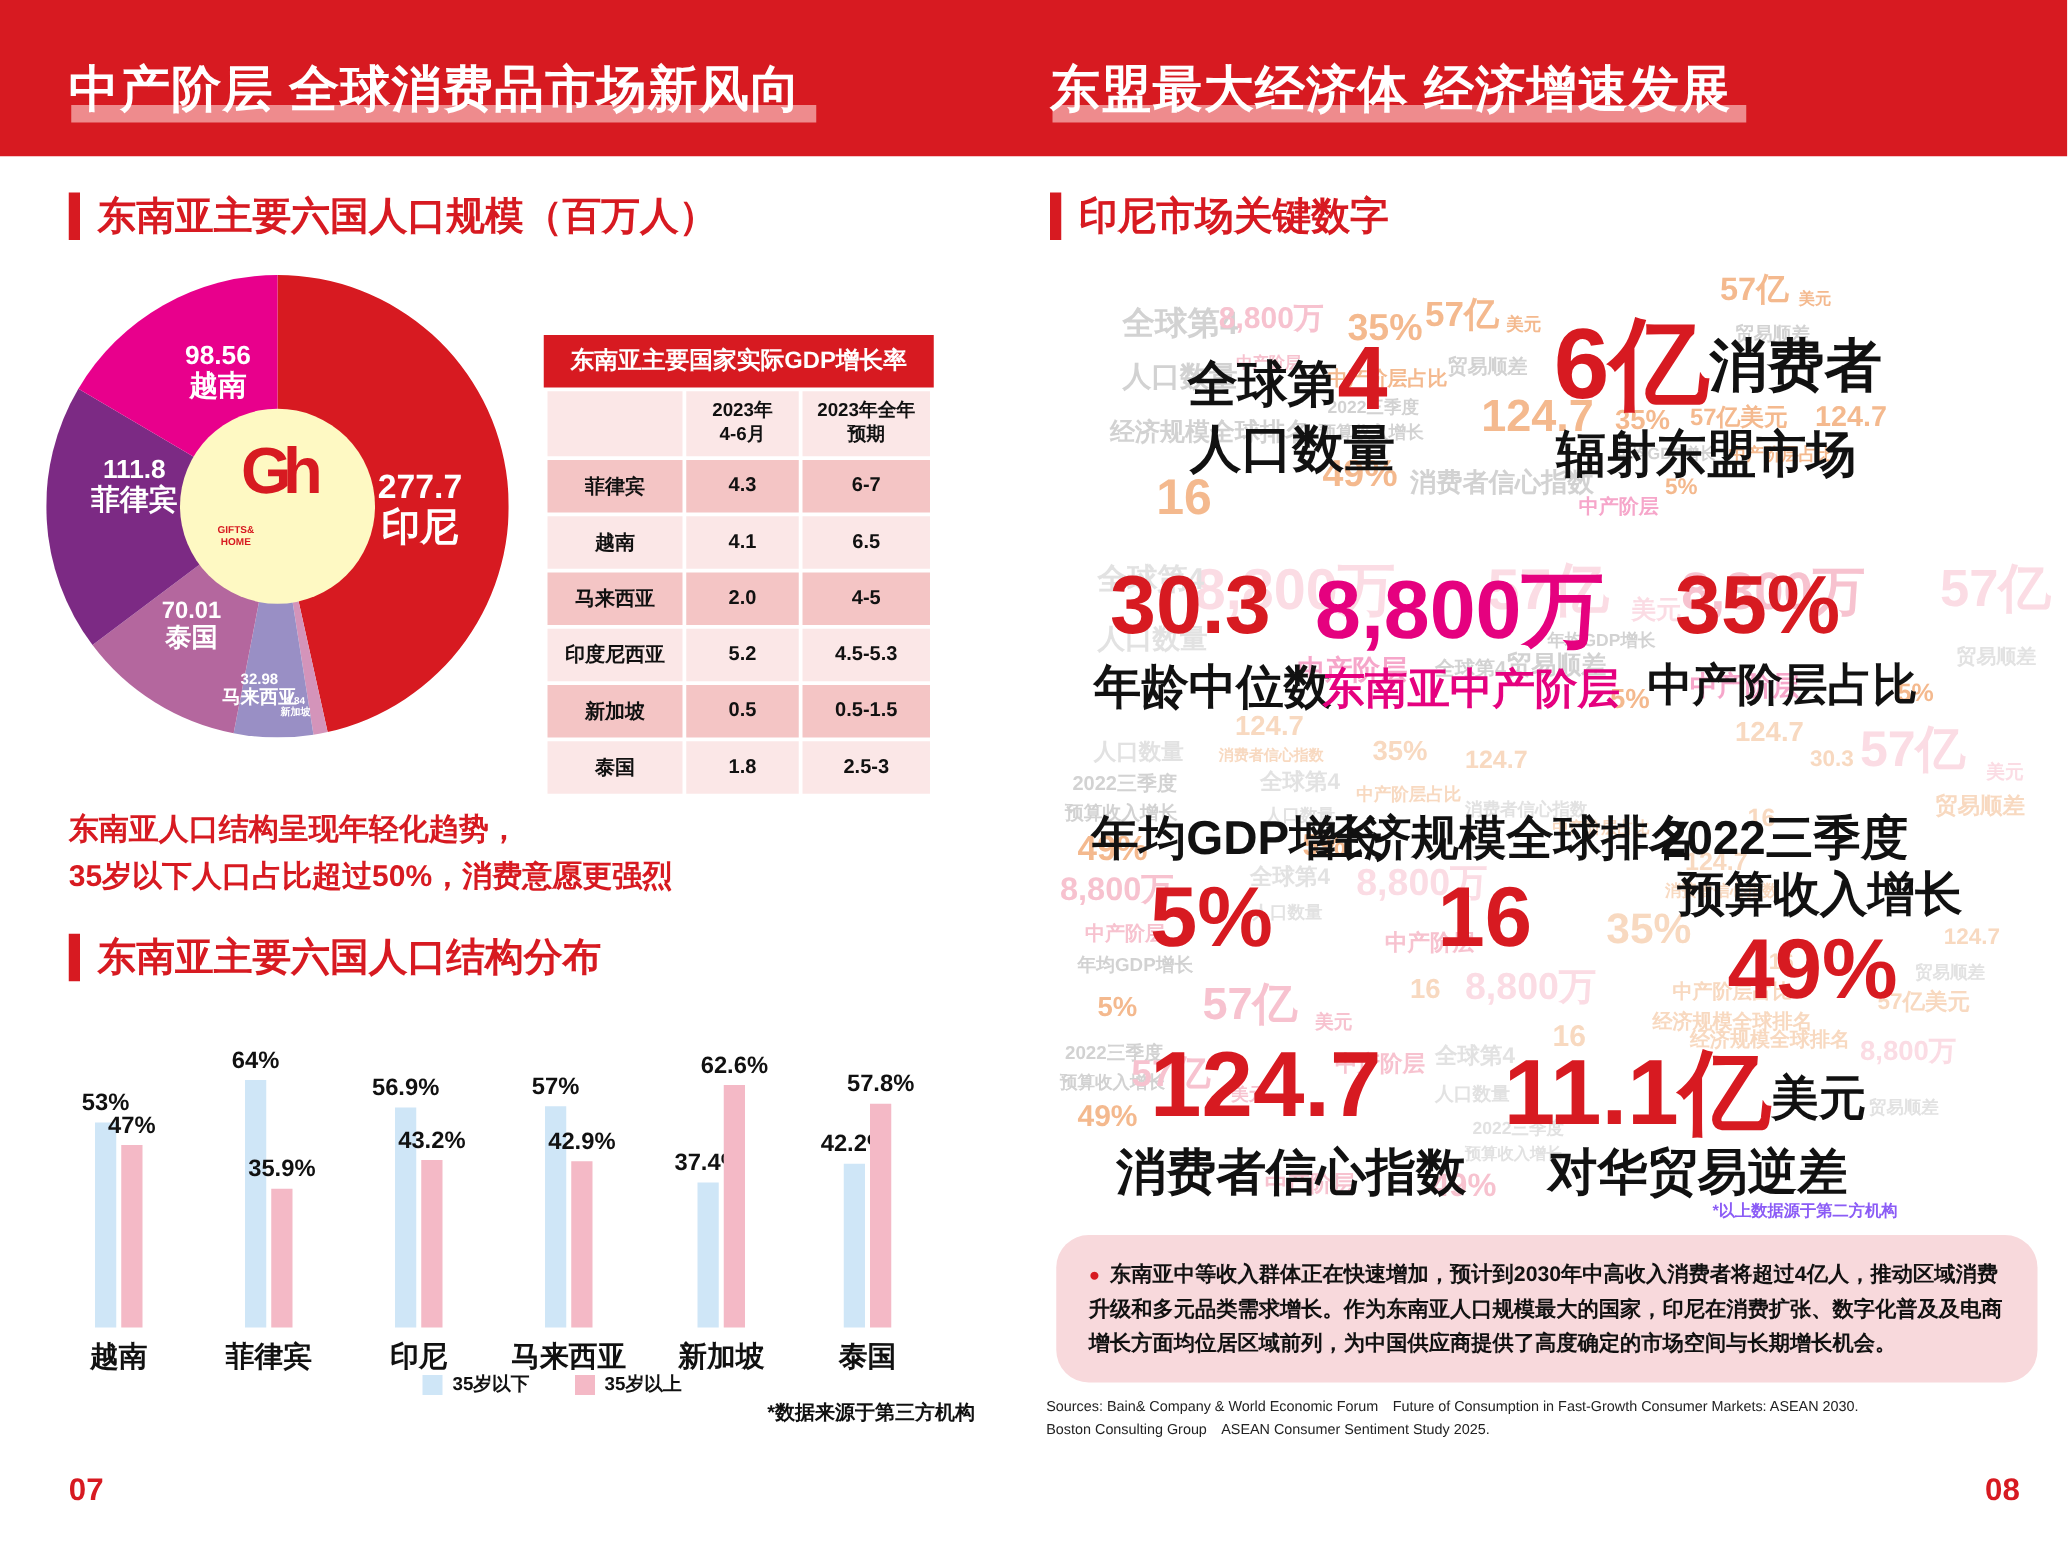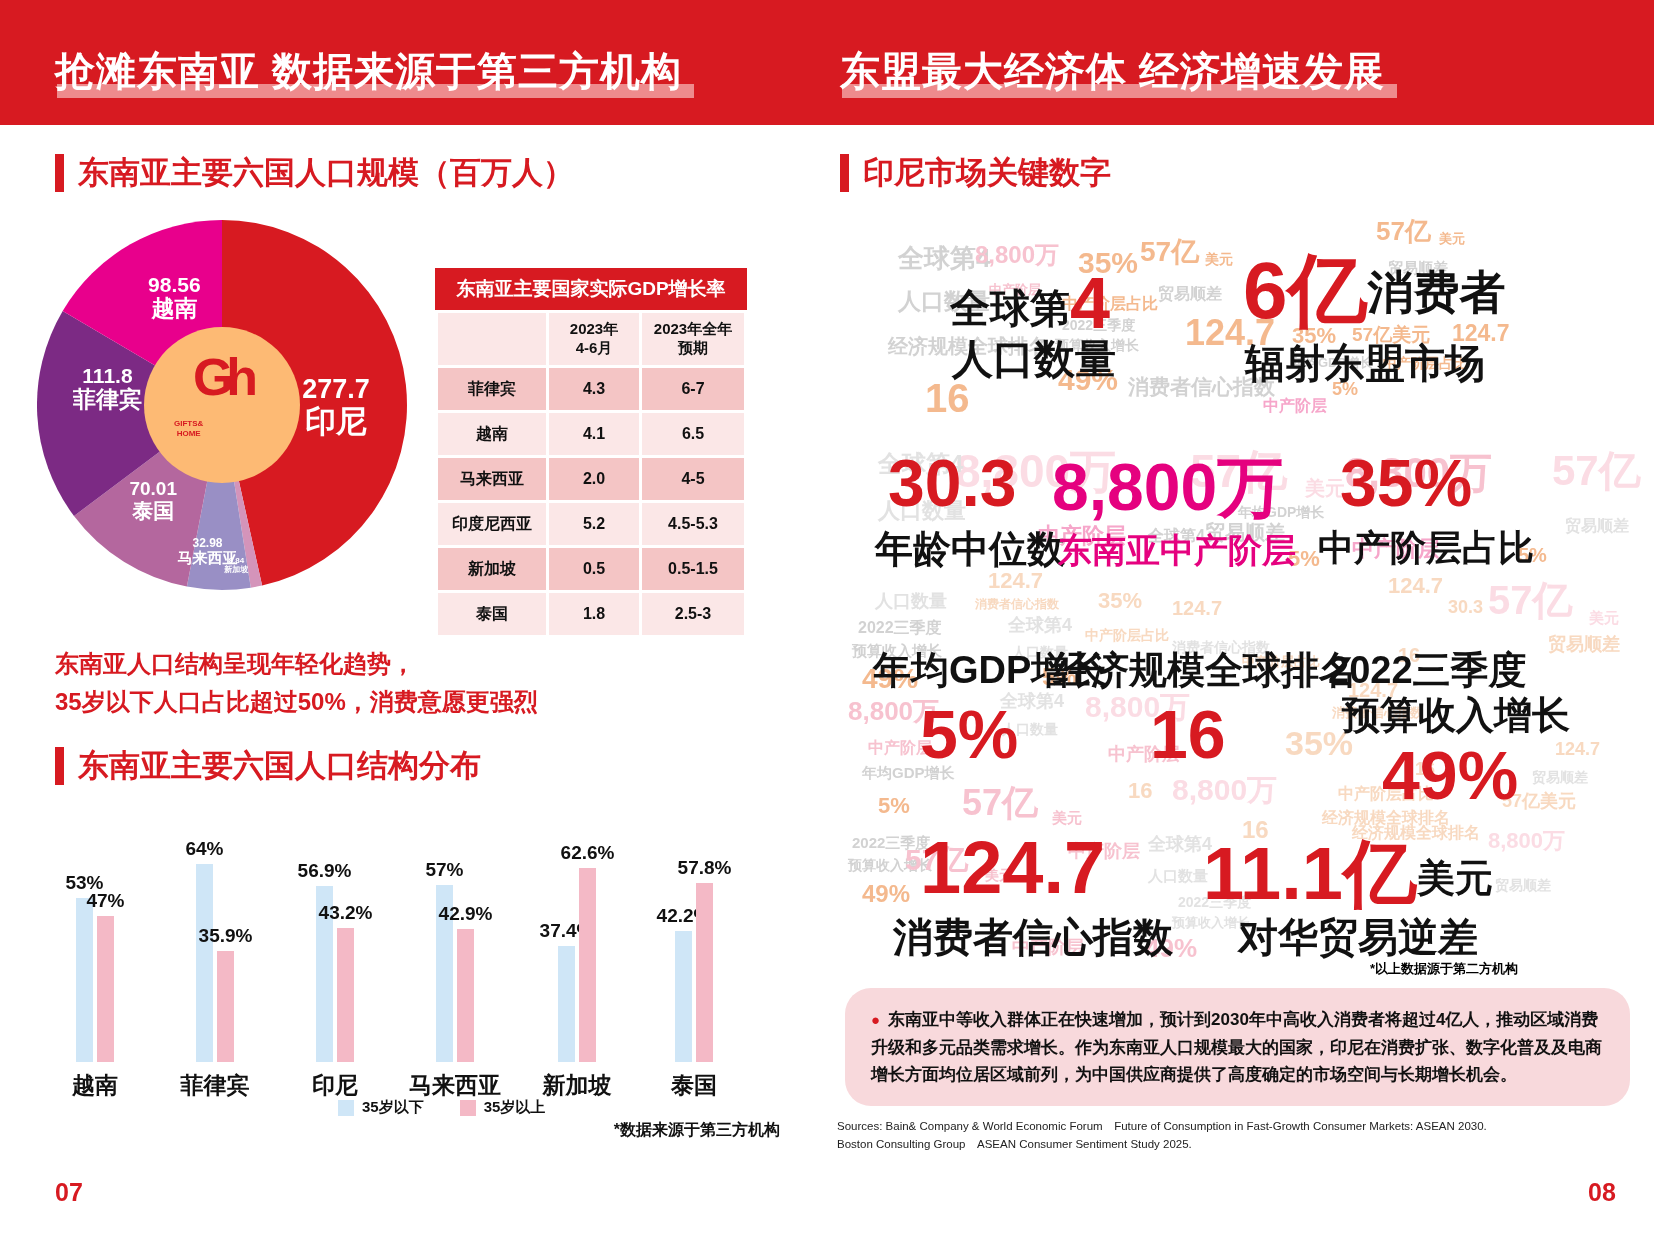--- a/index.html
+++ b/index.html
@@ -12,21 +12,21 @@
   .bt-band{position:absolute;left:2px;right:-12px;bottom:1px;height:14px;background:#f2a0a0;opacity:.85;}
   .bt-inner{position:relative;z-index:1;color:#fff;font-size:40px;font-weight:bold;letter-spacing:1px;white-space:nowrap;}
   
   .sec{position:absolute;display:flex;align-items:center;}
   .sec .bar{width:9px;height:38px;background:#d71a21;margin-right:14px;}
   .sec .txt{color:#d71a21;font-size:31px;font-weight:bold;white-space:nowrap;}
   
   #pie-wrap{position:absolute;left:37px;top:220px;width:370px;height:370px;}
   #pie-wrap svg{position:absolute;left:0;top:0;}
   .pie-label{position:absolute;width:150px;margin-left:-75px;text-align:center;color:#fff;font-weight:bold;line-height:1.1;white-space:nowrap;}
-  .hole{position:absolute;left:107px;top:107px;width:156px;height:156px;border-radius:50%;background:#fdba74;}
+  .hole{position:absolute;left:107px;top:107px;width:156px;height:156px;border-radius:50%;background:#fef9c3;}
   .logo-mono{position:absolute;left:0;top:24px;width:156px;text-align:center;color:#d71a21;font-size:52px;font-weight:bold;letter-spacing:-7px;line-height:1;}
   .logo-sub{position:absolute;left:30px;top:92px;color:#d71a21;font-size:8px;font-weight:bold;line-height:1.2;text-align:center;}
   
   #tbl-wrap{position:absolute;left:435px;top:268px;width:312px;}
   #tbl-title{background:#d71a21;color:#fff;font-size:19px;font-weight:bold;text-align:center;height:42px;line-height:42px;}
   .tbl{display:table;width:100%;border-spacing:3px 3px;margin-top:0px;}
   .tr{display:table-row;}
   .td{display:table-cell;text-align:center;vertical-align:middle;font-weight:bold;color:#111;font-size:16px;height:42px;}
   .td.hd{height:52px;font-size:15px;line-height:1.25;white-space:pre-line;background:#fbe7e7;}
   .row-dark .td{background:#f4c5c5;} .row-light .td{background:#fbe7e7;}
@@ -43,35 +43,35 @@
   .leg-sw{width:16px;height:16px;}
   .chart-foot{position:absolute;left:480px;top:1120px;width:300px;text-align:right;font-size:16px;font-weight:bold;color:#111;}
   .pagenum{position:absolute;font-size:25px;font-weight:bold;color:#d71a21;}
   
   #wm{position:absolute;left:827px;top:0;width:827px;height:985px;overflow:hidden;}
   .wm-item{position:absolute;font-weight:bold;white-space:nowrap;line-height:1;}
   .stat{position:absolute;white-space:nowrap;}
   .big-red{color:#d71a21;font-weight:bold;}
   .big-mag{color:#e5017f;font-weight:bold;}
   .blk{color:#111;font-weight:bold;}
-  .stat-foot{position:absolute;left:1218px;top:960px;width:300px;text-align:right;font-size:13px;font-weight:bold;color:#000000;}
+  .stat-foot{position:absolute;left:1218px;top:960px;width:300px;text-align:right;font-size:13px;font-weight:bold;color:#8b5cf6;}
   #info-box{position:absolute;left:845px;top:988px;width:733px;height:82px;background:#f8d9dc;border-radius:26px;padding:18px 26px;
     font-size:17px;font-weight:600;color:#111;line-height:1.62;}
   #info-box .bullet{color:#d71a21;font-size:15px;margin-right:8px;}
   #sources{position:absolute;left:837px;top:1118px;width:700px;font-size:11.5px;color:#222;line-height:1.55;}
 </style>
 </head>
 <body>
 
 <div id="canvas">
 
   <div class="banner">
     <span class="bt-wrap left">
       <span class="bt-band"></span>
-      <span class="bt-inner">抢滩东南亚 数据来源于第三方机构</span>
+      <span class="bt-inner">中产阶层 全球消费品市场新风向</span>
     </span>
     <span class="bt-wrap right">
       <span class="bt-band"></span>
       <span class="bt-inner">东盟最大经济体 经济增速发展</span>
     </span>
   </div>
 
   <div class="sec" style="left:55px;top:152px;">
     <span class="bar"></span>
     <span class="txt">东南亚主要六国人口规模（百万人）</span>

